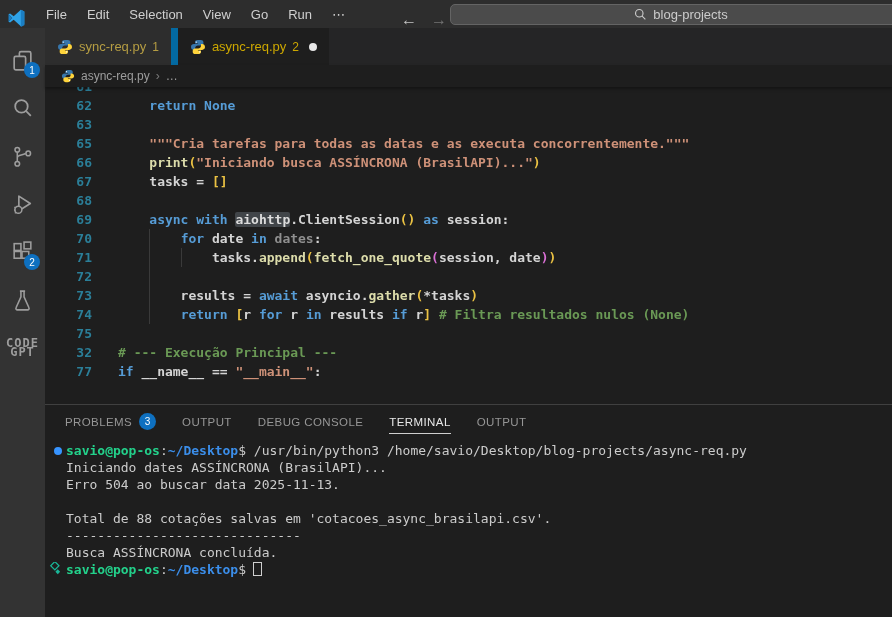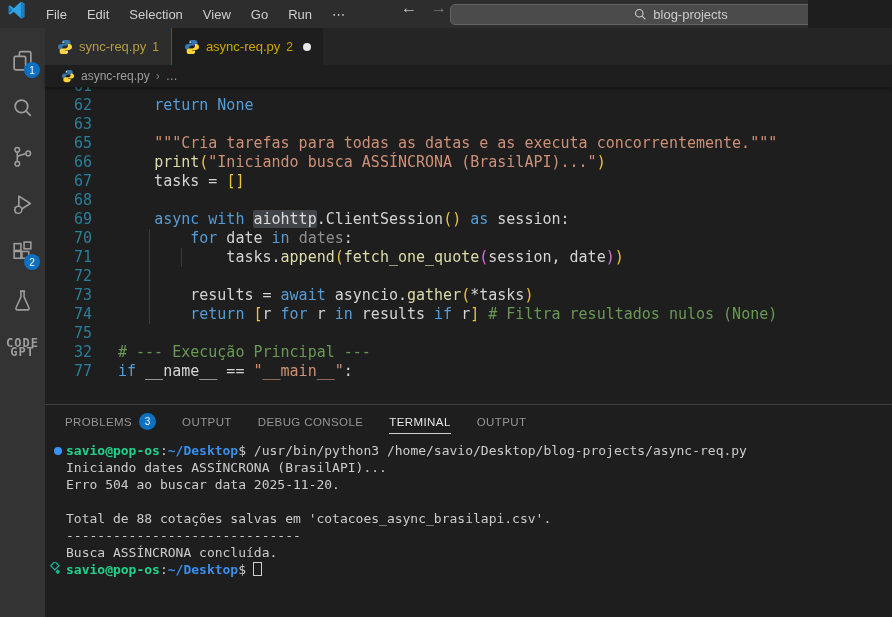--- a/index.html
+++ b/index.html
@@ -1,22 +1,22 @@
 <!DOCTYPE html>
 <html><head>
 <meta charset="utf-8">
 <style>
   * { margin:0; padding:0; box-sizing:border-box; }
   html,body { width:892px; height:617px; overflow:hidden; background:#1e1e1e;
     font-family:"Liberation Sans","DejaVu Sans",sans-serif; }
   .app { position:relative; width:892px; height:617px; background:#1e1e1e; }
 
   
-  .titlebar { position:absolute; left:0; top:0; width:808px; height:28px;
-    background:#2d2d2d; display:flex; align-items:flex-start; overflow:hidden; }
+  .titlebar { position:absolute; left:0; top:0; width:892px; height:28px;
+    background:#2d2d2d; display:flex; align-items:flex-end; overflow:hidden; }
   .vscode-logo { width:20px; height:20px; margin:0 10px 0 6px; flex:0 0 auto; }
   .menus { display:flex; align-items:center; }
   .menu-item { color:#cfcfcf; font-size:13px; padding:0 10px; height:28px;
     display:flex; align-items:center; cursor:default; }
   .nav-arrows { display:flex; align-items:center; margin-left:46px; gap:14px; }
   .nav-arrow { font-size:16px; line-height:1; }
   .nav-back { color:#c5c5c5; }
   .nav-fwd { color:#747474; }
   .searchbox { position:absolute; left:450px; top:4px; width:462px; height:21px;
     background:#4b4b4b; border:1px solid #646464; border-radius:5px;
@@ -37,36 +37,36 @@
   .codegpt { color:#9d9d9d; font-size:12px; font-weight:bold; letter-spacing:1px;
     text-align:center; line-height:9px; font-family:"DejaVu Sans Mono",monospace; }
 
   
   .main { position:absolute; left:45px; top:28px; width:847px; height:589px; }
 
   .tabsrow { position:relative; width:100%; height:37px; background:#252526;
     display:flex; overflow:hidden; }
   .tab { height:37px; display:flex; align-items:center; padding:0 12px;
     font-size:13px; gap:6px; cursor:default; }
-  .tab.inactive { background:#2d2d2d; color:#b59d43; border-right:1px solid #0369a1; }
+  .tab.inactive { background:#2d2d2d; color:#b59d43; border-right:7px solid #0369a1; }
   .tab.active { background:#1e1e1e; color:#cca700; }
   .tab .pyicon { width:16px; height:16px; }
   .tab-badge { font-size:12px; }
   .tab-dot { width:8px; height:8px; border-radius:50%; background:#e8e8e8; margin-left:4px; }
 
   .breadcrumb { position:relative; width:100%; height:22px; background:#1e1e1e;
     display:flex; align-items:center; padding-left:16px; gap:6px;
     color:#9d9d9d; font-size:12px; box-shadow:0 2px 3px rgba(0,0,0,.35); z-index:3; }
   .breadcrumb .pyicon { width:14px; height:14px; }
   .crumb-sep { color:#7a7a7a; font-size:12px; }
 
   
   .editor { position:relative; width:100%; height:317px; background:#1e1e1e;
     overflow:hidden; font-family:"DejaVu Sans Mono","Liberation Mono",monospace;
-    font-size:15px; }
+    font-size:13px;font-weight:bold; }
   .code-lines { margin-top:-10px; }
   .code-line { display:flex; height:19px; line-height:19px; white-space:pre; }
   .gutter { flex:0 0 73px; text-align:right; padding-right:26px; color:#2b7f99; }
   .lcontent { position:relative; flex:1; color:#d4d4d4; }
   .guide { position:absolute; top:0; bottom:0; width:1px; background:#3a3a3a; }
   .tok-kw { color:#569cd6; }
   .tok-fn { color:#dcdcaa; }
   .tok-str { color:#ce9178; }
   .tok-com { color:#6a9955; }
   .tok-txt { color:#d4d4d4; }
@@ -257,21 +257,21 @@
           <div class="panel-tab active">
             <span>TERMINAL</span>
           </div>
           <div class="panel-tab">
             <span>OUTPUT</span>
           </div>
         </div>
       <div class="terminal" id="terminal">
           <div class="t-line"><span class="t-deco-circle"></span><span class="tgreen">savio@pop-os</span><span class="twhite">:</span><span class="tblue">~/Desktop</span><span class="twhite">$ /usr/bin/python3 /home/savio/Desktop/blog-projects/async-req.py</span></div>
           <div class="t-line"><span class="twhite">Iniciando dates ASSÍNCRONA (BrasilAPI)...</span></div>
-          <div class="t-line"><span class="twhite">Erro 504 ao buscar data 2025-11-20.</span></div>
+          <div class="t-line"><span class="twhite">Erro 504 ao buscar data 2025-11-13.</span></div>
           <div class="t-line"></div>
           <div class="t-line"><span class="twhite">Total de 88 cotações salvas em 'cotacoes_async_brasilapi.csv'.</span></div>
           <div class="t-line"><span class="twhite">------------------------------</span></div>
           <div class="t-line"><span class="twhite">Busca ASSÍNCRONA concluída.</span></div>
           <div class="t-line"><svg class="t-deco-diamond" viewBox="0 0 16 16">
               <rect x="4.2" y="0.8" width="6.2" height="6.2" transform="rotate(45 7.3 3.9)" fill="none" stroke="#19b698" stroke-width="1.3"></rect>
               <rect x="8.6" y="8.6" width="3.6" height="3.6" transform="rotate(45 10.4 10.4)" fill="#19b698"></rect>
             </svg><span class="tgreen">savio@pop-os</span><span class="twhite">:</span><span class="tblue">~/Desktop</span><span class="twhite">$</span><span class="t-cursor"></span></div>
         </div>
     </div>

